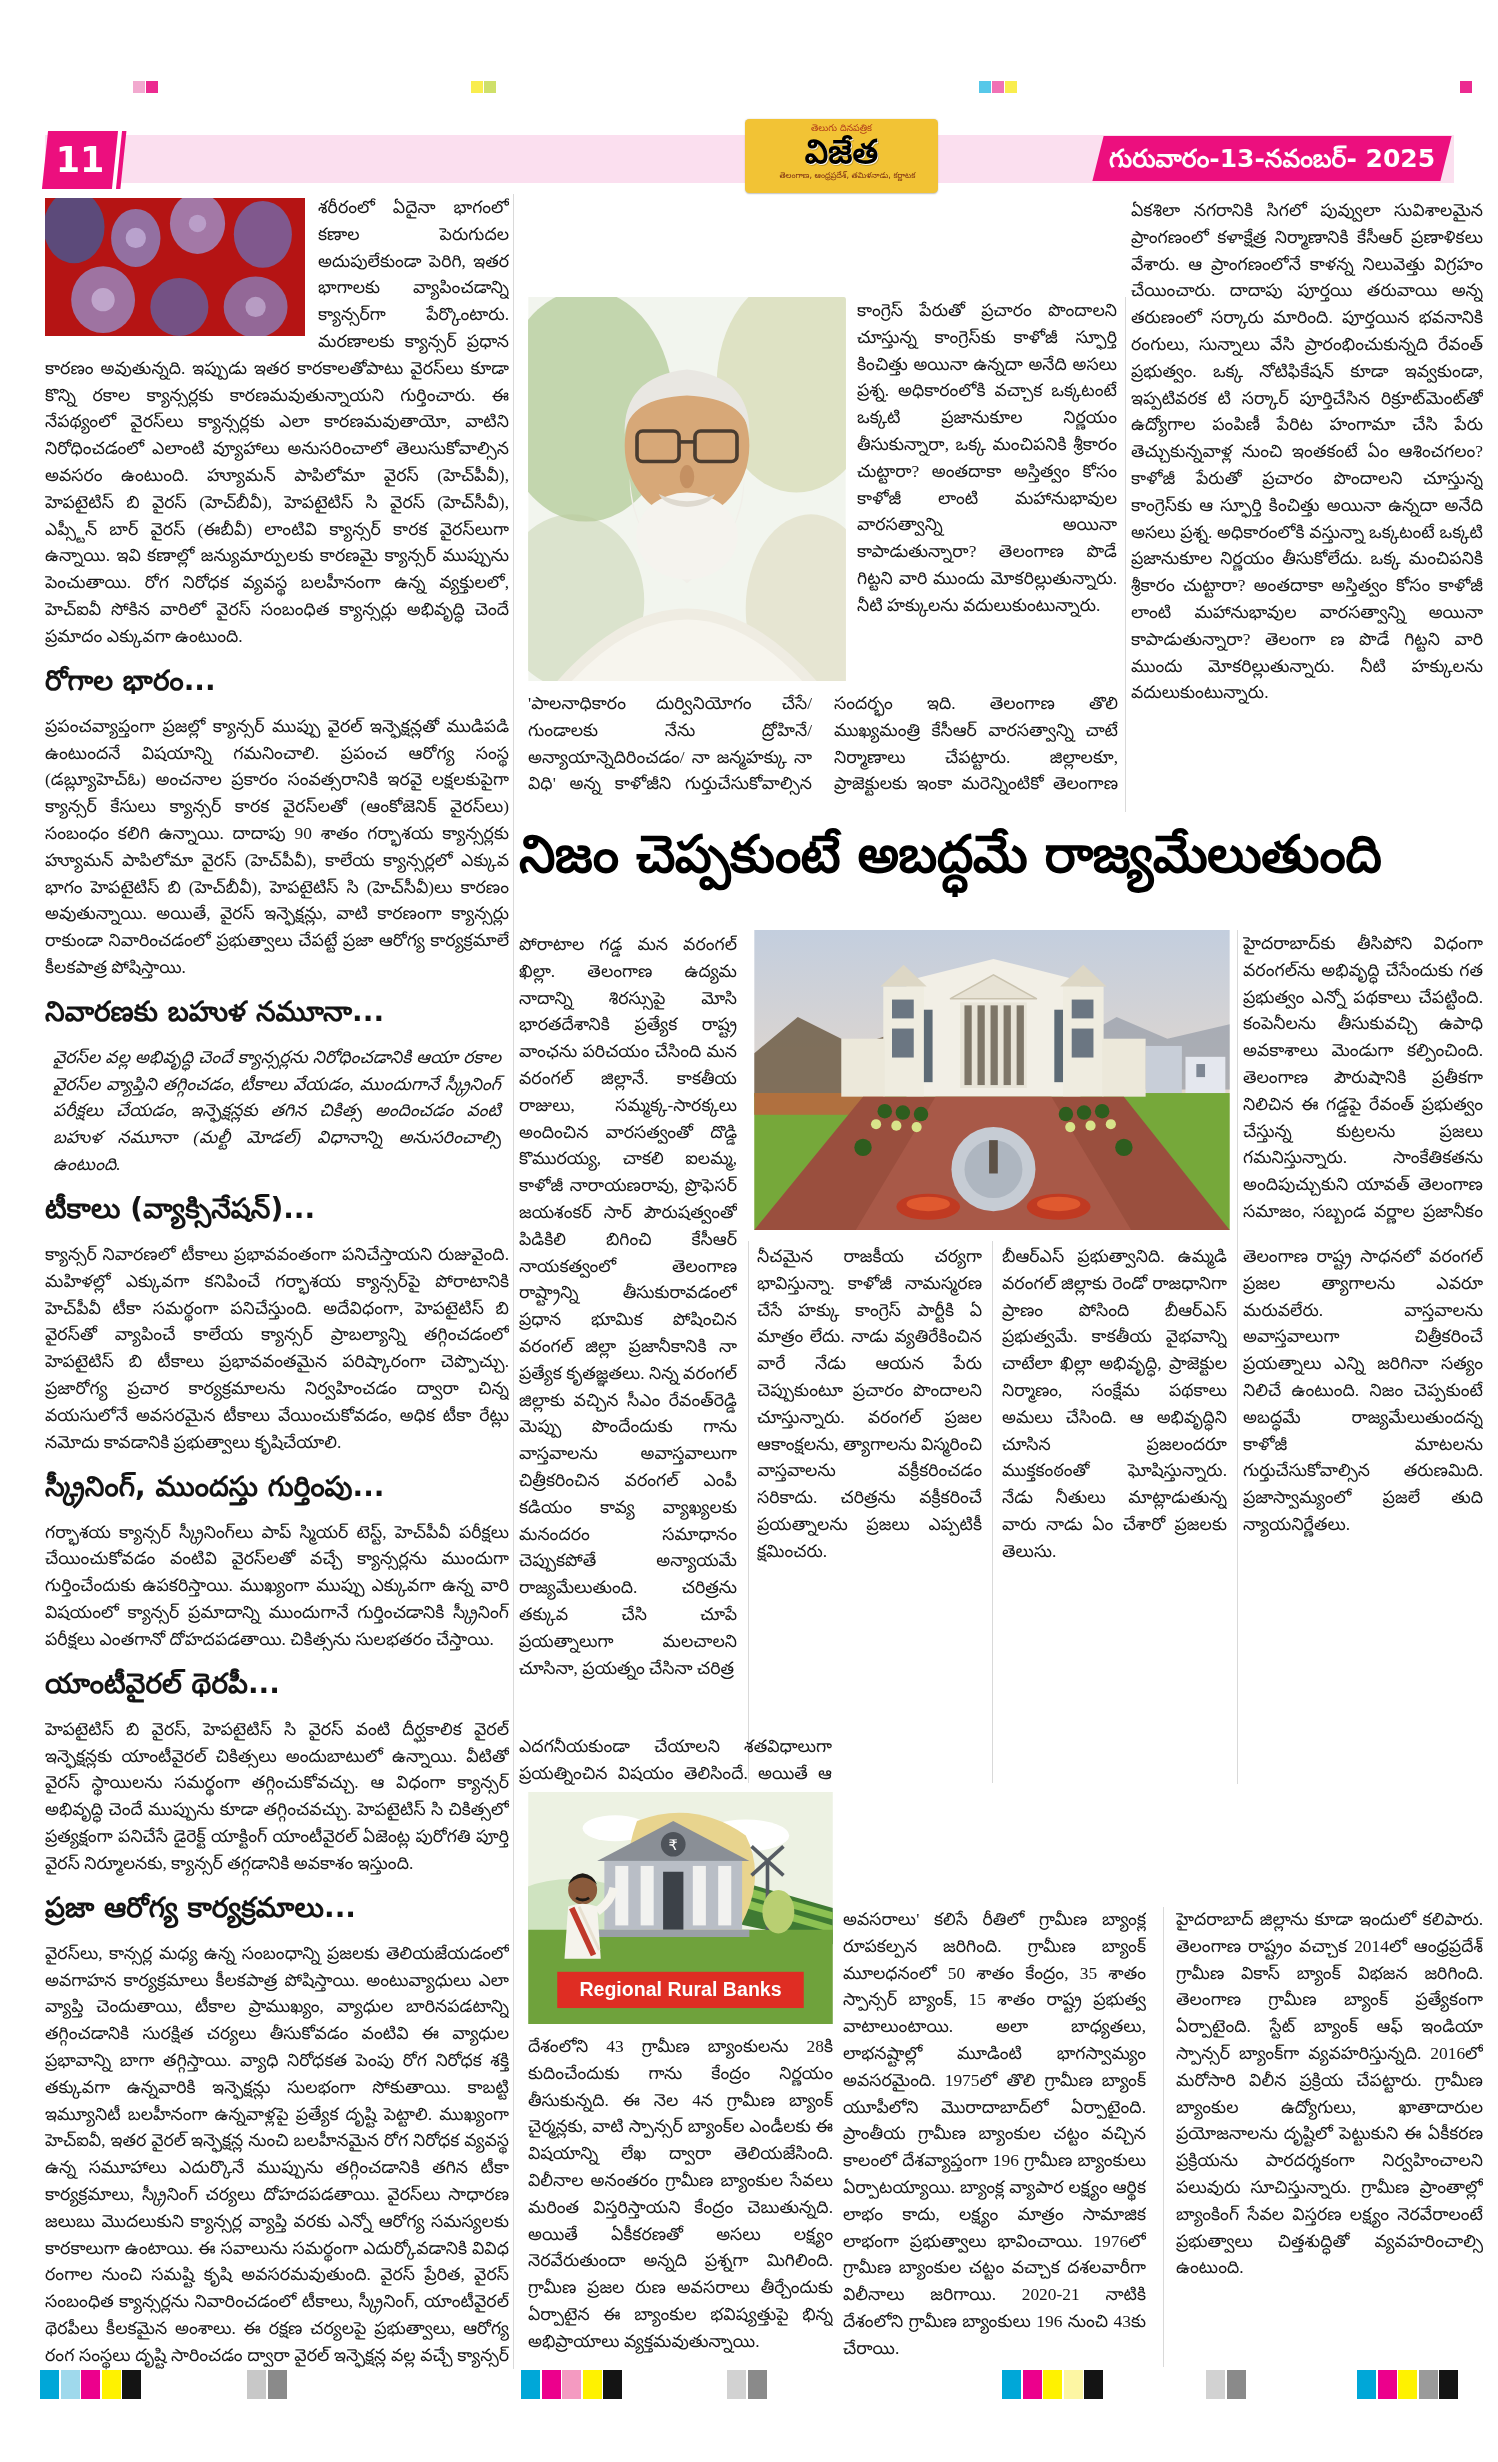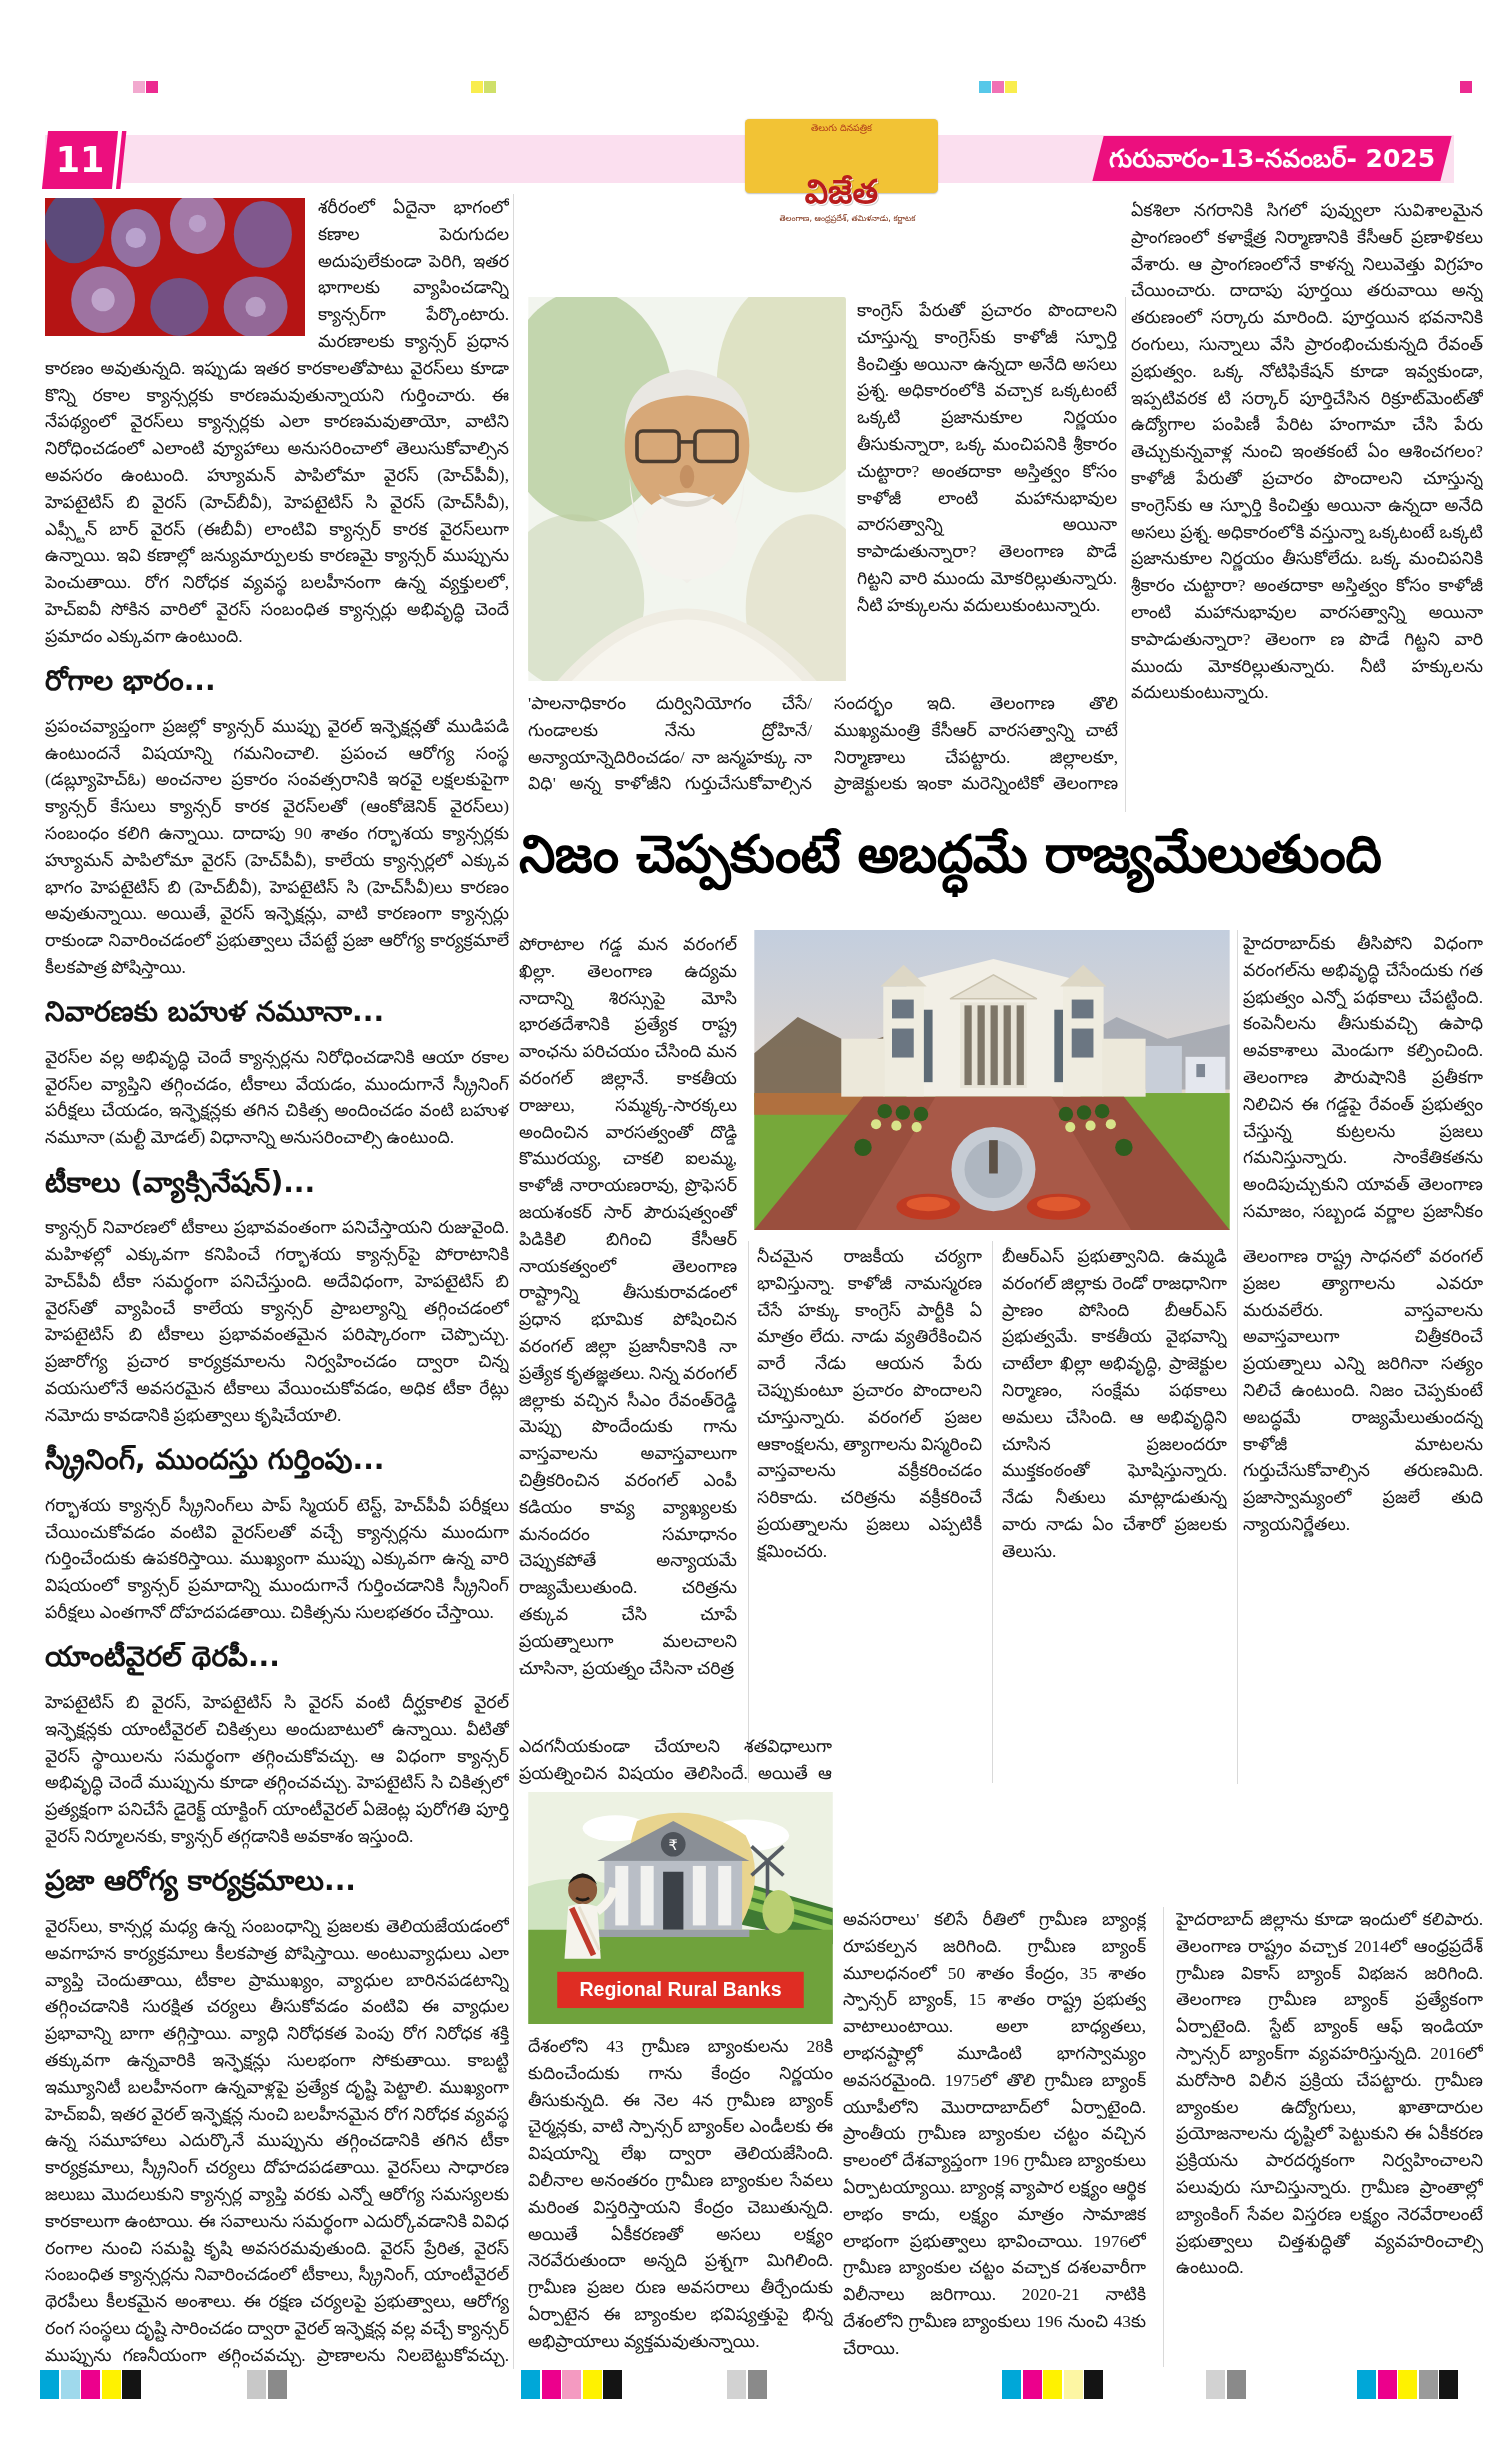--- a/index.html
+++ b/index.html
@@ -15,22 +15,22 @@
   .vline{position:absolute;width:0.7px;background:#d9d9d9;}
   
   .header-bar{position:absolute;left:45px;top:135px;width:1409px;height:48px;background:#fbdfef;}
   .pageno{position:absolute;left:45px;top:131px;width:70px;height:58px;background:#ec0f7e;
           transform:skewX(-6deg);border-right:4.4px solid #fff;box-shadow:4.4px 0 0 #ec0f7e;}
   .pageno span{display:block;text-align:center;font-family:"DejaVu Sans",sans-serif;
           font-weight:bold;font-size:35px;color:#fff;line-height:58px;transform:skewX(6deg);}
   .logo-box{position:absolute;left:745px;top:119px;width:193px;height:74px;background:#f2c335;
             border-radius:4.4px;text-align:center;box-shadow:0 0.7px 1.5px rgba(0,0,0,.25);}
   .logo-top{font-size:9.4px;color:#b03a1a;line-height:11.6px;padding-top:2.9px;font-family:"DejaVu Sans",sans-serif;}
-  .logo-main{font-family:Liberation Mono, monospace;font-weight:bold;font-size:33px;line-height:38px;color:#b91c1c;
-             text-shadow:0.7px 0.7px 0 #fff,1.5px 1.5px 0 rgba(0,0,0,.2);margin-top:43px;}
+  .logo-main{font-family:Liberation Sans, sans-serif;font-weight:bold;font-size:33px;line-height:38px;color:#000000;
+             text-shadow:0.7px 0.7px 0 #fff,1.5px 1.5px 0 rgba(0,0,0,.2);}
   .logo-bottom{font-size:8px;color:#7c2d12;line-height:10px;font-family:"DejaVu Sans",sans-serif;padding-left:12px;}
   .date-box{position:absolute;left:1098px;top:136px;width:348px;height:45px;background:#ec0f7e;transform:skewX(-14deg);}
   .date-text{position:absolute;left:1098px;top:136px;width:348px;height:45px;line-height:45px;text-align:center;
              font-family:"DejaVu Sans",sans-serif;font-weight:bold;font-size:25px;color:#fff;}
   
   .mark{position:absolute;display:flex;gap:1.5px;}
   .mark i{display:block;width:19px;height:29px;}
   .mark.small i{width:11.6px;height:11.6px;}
   
   .ph{display:block;}
@@ -95,21 +95,21 @@
         <circle cx="80" cy="140" r="16" fill="#d5c6e8" opacity=".6"></circle>
         <circle cx="290" cy="150" r="14" fill="#d5c6e8" opacity=".55"></circle>
       </svg>
       <p>శరీరంలో ఏదైనా భాగంలో కణాల పెరుగుదల అదుపులేకుండా పెరిగి, ఇతర భాగాలకు వ్యాపించడాన్ని క్యాన్సర్‌గా పేర్కొంటారు. మరణాలకు క్యాన్సర్ ప్రధాన కారణం అవుతున్నది. ఇప్పుడు ఇతర కారకాలతోపాటు వైరస్‌లు కూడా కొన్ని రకాల క్యాన్సర్లకు కారణమవుతున్నాయని గుర్తించారు. ఈ నేపథ్యంలో వైరస్‌లు క్యాన్సర్లకు ఎలా కారణమవుతాయో, వాటిని నిరోధించడంలో ఎలాంటి వ్యూహాలు అనుసరించాలో తెలుసుకోవాల్సిన అవసరం ఉంటుంది. హ్యూమన్ పాపిలోమా వైరస్ (హెచ్‌పీవీ), హెపటైటిస్ బి వైరస్ (హెచ్‌బీవీ), హెపటైటిస్ సి వైరస్ (హెచ్‌సీవీ), ఎప్స్టీన్ బార్ వైరస్ (ఈబీవీ) లాంటివి క్యాన్సర్ కారక వైరస్‌లుగా ఉన్నాయి. ఇవి కణాల్లో జన్యుమార్పులకు కారణమై క్యాన్సర్ ముప్పును పెంచుతాయి. రోగ నిరోధక వ్యవస్థ బలహీనంగా ఉన్న వ్యక్తులలో, హెచ్ఐవీ సోకిన వారిలో వైరస్ సంబంధిత క్యాన్సర్లు అభివృద్ధి చెందే ప్రమాదం ఎక్కువగా ఉంటుంది.</p>
     </div>
 
     <div class="sub-head">రోగాల భారం...</div>
     <p class="body-text just" style="margin:0;">ప్రపంచవ్యాప్తంగా ప్రజల్లో క్యాన్సర్ ముప్పు వైరల్ ఇన్ఫెక్షన్లతో ముడిపడి ఉంటుందనే విషయాన్ని గమనించాలి. ప్రపంచ ఆరోగ్య సంస్థ (డబ్ల్యూహెచ్ఓ) అంచనాల ప్రకారం సంవత్సరానికి ఇరవై లక్షలకుపైగా క్యాన్సర్ కేసులు క్యాన్సర్ కారక వైరస్‌లతో (ఆంకోజెనిక్ వైరస్‌లు) సంబంధం కలిగి ఉన్నాయి. దాదాపు 90 శాతం గర్భాశయ క్యాన్సర్లకు హ్యూమన్ పాపిలోమా వైరస్ (హెచ్‌పీవీ), కాలేయ క్యాన్సర్లలో ఎక్కువ భాగం హెపటైటిస్ బి (హెచ్‌బీవీ), హెపటైటిస్ సి (హెచ్‌సీవీ)లు కారణం అవుతున్నాయి. అయితే, వైరస్ ఇన్ఫెక్షన్లు, వాటి కారణంగా క్యాన్సర్లు రాకుండా నివారించడంలో ప్రభుత్వాలు చేపట్టే ప్రజా ఆరోగ్య కార్యక్రమాలే కీలకపాత్ర పోషిస్తాయి.</p>
 
     <div class="sub-head">నివారణకు బహుళ నమూనా...</div>
-    <p class="body-text just" style="margin:0;">వైరస్‌ల వల్ల అభివృద్ధి చెందే క్యాన్సర్లను నిరోధించడానికి ఆయా రకాల వైరస్‌ల వ్యాప్తిని తగ్గించడం, టీకాలు వేయడం, ముందుగానే స్క్రీనింగ్ పరీక్షలు చేయడం, ఇన్ఫెక్షన్లకు తగిన చికిత్స అందించడం వంటి బహుళ నమూనా (మల్టీ మోడల్) విధానాన్ని అనుసరించాల్సి ఉంటుంది.</p>
+    <p class="body-text just" style="margin:8px;font-style:italic;">వైరస్‌ల వల్ల అభివృద్ధి చెందే క్యాన్సర్లను నిరోధించడానికి ఆయా రకాల వైరస్‌ల వ్యాప్తిని తగ్గించడం, టీకాలు వేయడం, ముందుగానే స్క్రీనింగ్ పరీక్షలు చేయడం, ఇన్ఫెక్షన్లకు తగిన చికిత్స అందించడం వంటి బహుళ నమూనా (మల్టీ మోడల్) విధానాన్ని అనుసరించాల్సి ఉంటుంది.</p>
 
     <div class="sub-head">టీకాలు (వ్యాక్సినేషన్)...</div>
     <p class="body-text just" style="margin:0;">క్యాన్సర్ నివారణలో టీకాలు ప్రభావవంతంగా పనిచేస్తాయని రుజువైంది. మహిళల్లో ఎక్కువగా కనిపించే గర్భాశయ క్యాన్సర్‌పై పోరాటానికి హెచ్‌పీవీ టీకా సమర్థంగా పనిచేస్తుంది. అదేవిధంగా, హెపటైటిస్ బి వైరస్‌తో వ్యాపించే కాలేయ క్యాన్సర్ ప్రాబల్యాన్ని తగ్గించడంలో హెపటైటిస్ బి టీకాలు ప్రభావవంతమైన పరిష్కారంగా చెప్పొచ్చు. ప్రజారోగ్య ప్రచార కార్యక్రమాలను నిర్వహించడం ద్వారా చిన్న వయసులోనే అవసరమైన టీకాలు వేయించుకోవడం, అధిక టీకా రేట్లు నమోదు కావడానికి ప్రభుత్వాలు కృషిచేయాలి.</p>
 
     <div class="sub-head">స్క్రీనింగ్, ముందస్తు గుర్తింపు...</div>
     <p class="body-text just" style="margin:0;">గర్భాశయ క్యాన్సర్ స్క్రీనింగ్‌లు పాప్ స్మియర్ టెస్ట్, హెచ్‌పీవీ పరీక్షలు చేయించుకోవడం వంటివి వైరస్‌లతో వచ్చే క్యాన్సర్లను ముందుగా గుర్తించేందుకు ఉపకరిస్తాయి. ముఖ్యంగా ముప్పు ఎక్కువగా ఉన్న వారి విషయంలో క్యాన్సర్ ప్రమాదాన్ని ముందుగానే గుర్తించడానికి స్క్రీనింగ్ పరీక్షలు ఎంతగానో దోహదపడతాయి. చికిత్సను సులభతరం చేస్తాయి.</p>
 
     <div class="sub-head">యాంటీవైరల్ థెరపీ...</div>
     <p class="body-text just" style="margin:0;">హెపటైటిస్ బి వైరస్, హెపటైటిస్ సి వైరస్ వంటి దీర్ఘకాలిక వైరల్ ఇన్ఫెక్షన్లకు యాంటీవైరల్ చికిత్సలు అందుబాటులో ఉన్నాయి. వీటితో వైరస్ స్థాయిలను సమర్థంగా తగ్గించుకోవచ్చు. ఆ విధంగా క్యాన్సర్ అభివృద్ధి చెందే ముప్పును కూడా తగ్గించవచ్చు. హెపటైటిస్ సి చికిత్సలో ప్రత్యక్షంగా పనిచేసే డైరెక్ట్ యాక్టింగ్ యాంటీవైరల్ ఏజెంట్ల పురోగతి పూర్తి వైరస్ నిర్మూలనకు, క్యాన్సర్ తగ్గడానికి అవకాశం ఇస్తుంది.</p>
 

